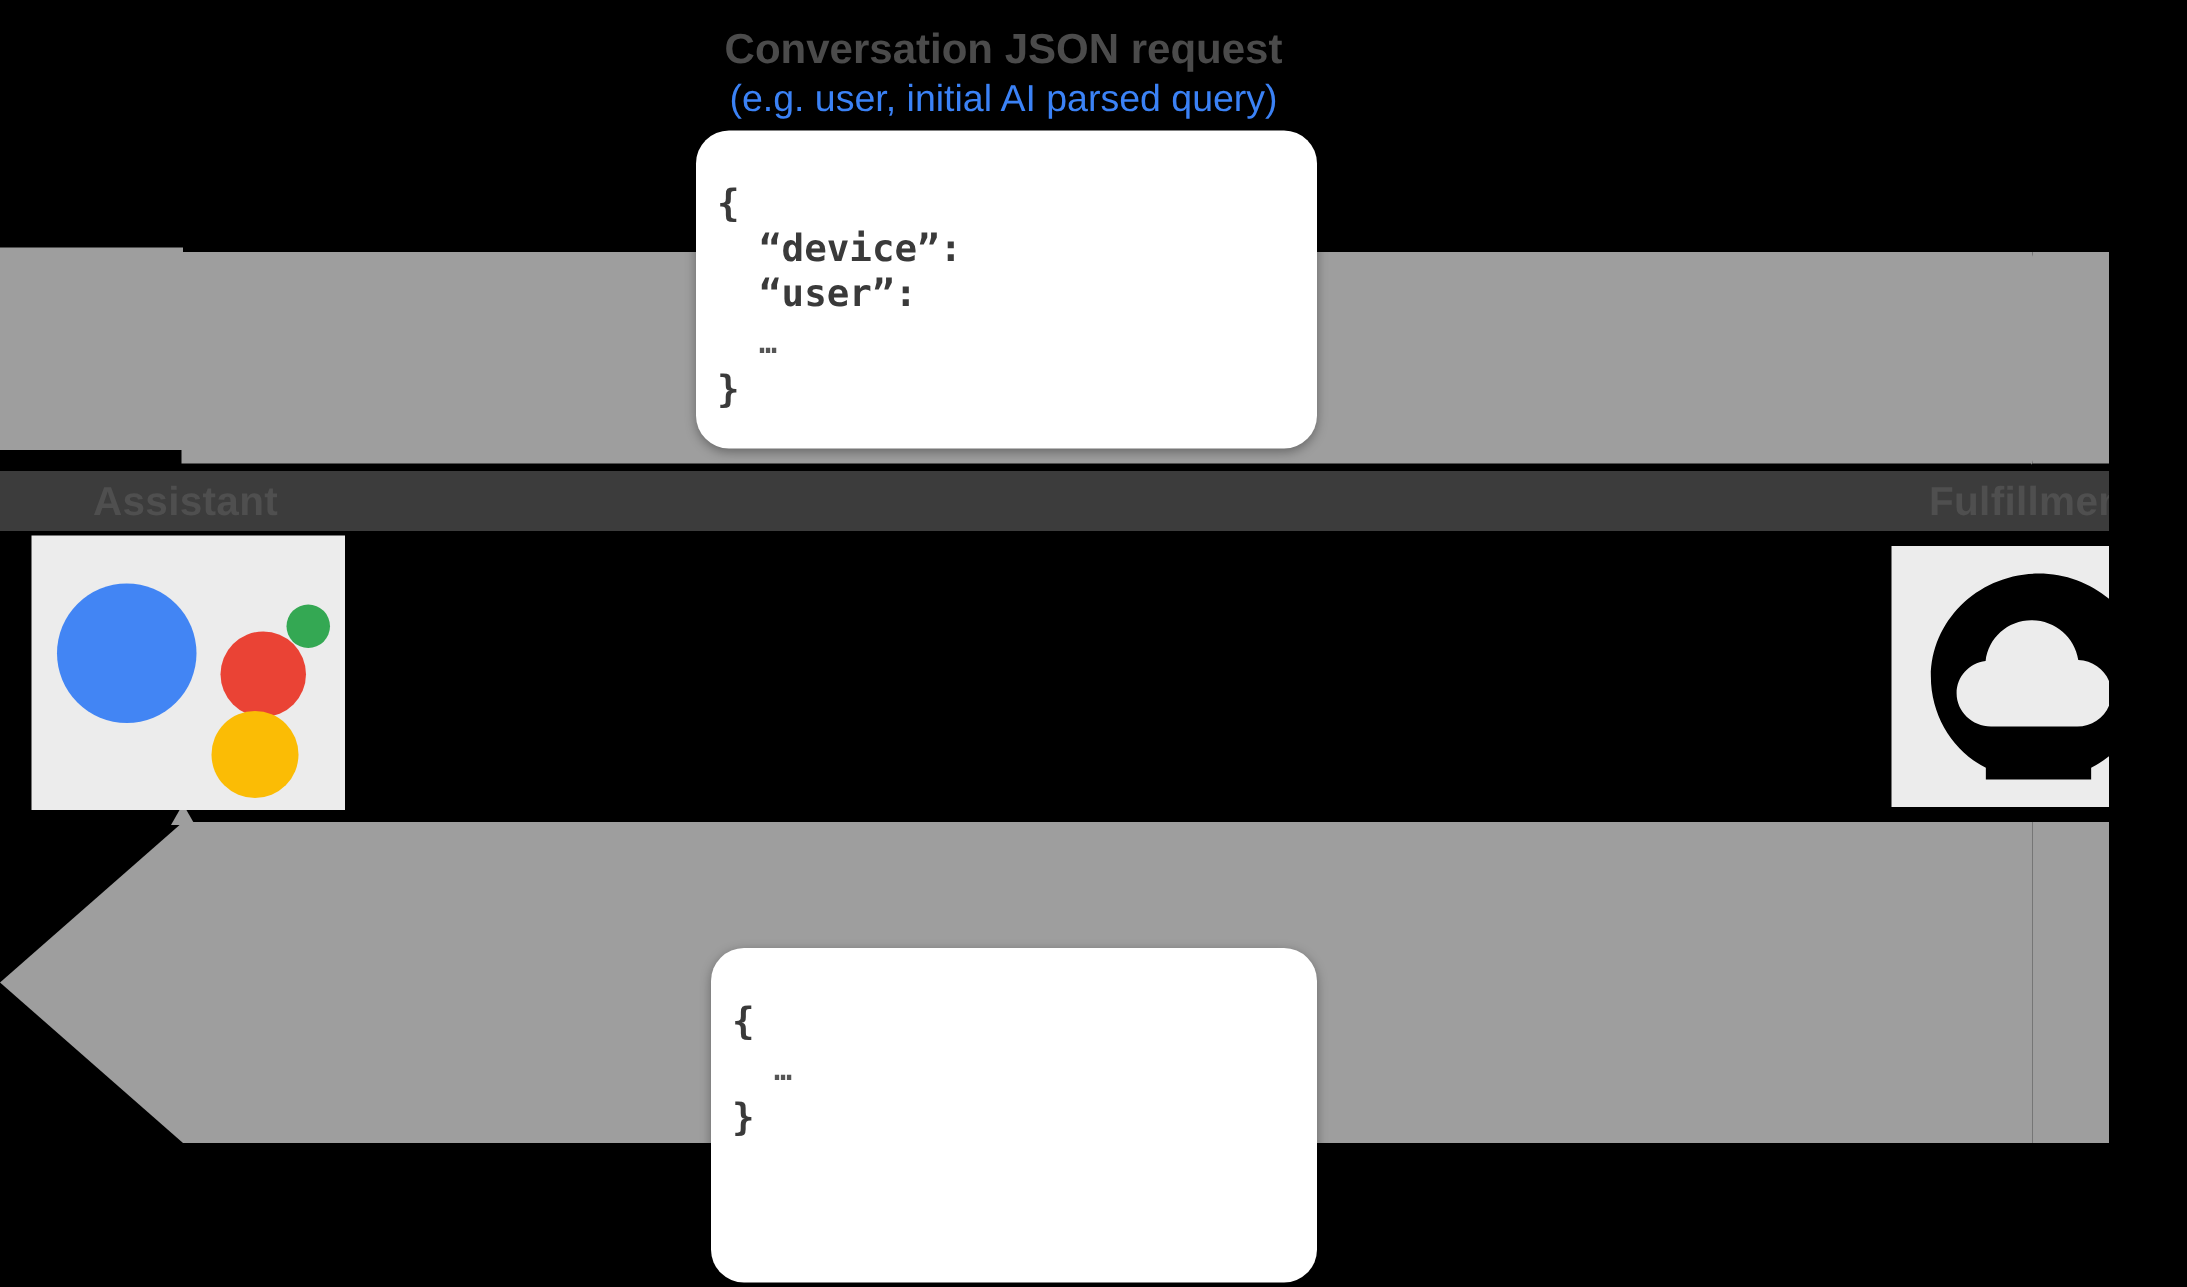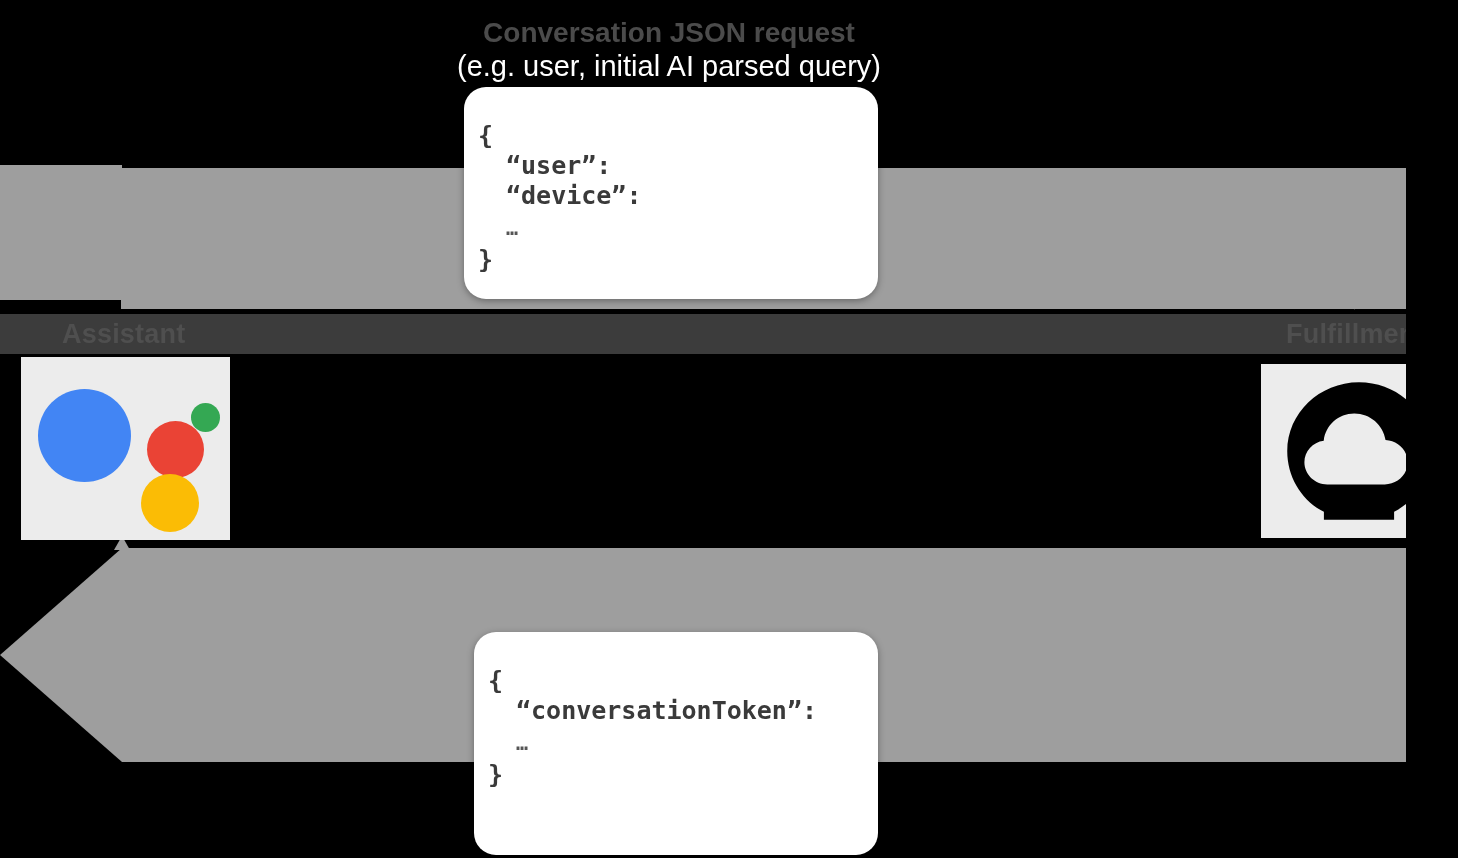--- a/index.html
+++ b/index.html
@@ -162,24 +162,24 @@
     white-space: nowrap;
   }
   .caption .caption-title {
     display: block;
     font-size: 28px;
     font-weight: 700;
     line-height: 34px;
   }
   .caption .caption-sub {
     display: block;
-    font-size: 29px;
+    font-size: 25px;
     font-weight: 400;
     line-height: 32px;
-    color: #ffffff;
+    color: #3b82f6;
   }
   #request-caption  { left: 429px; top: 16px;  width: 480px; }
   #response-caption { left: 430px; top: 552px; width: 500px; }
 
   
   .json-card {
     position: absolute;
     background: #ffffff;
     border-radius: 22px;
     box-shadow: 0 2px 7px rgba(0,0,0,0.35);
@@ -251,26 +251,25 @@
   </div>
 
   <div class="caption" id="request-caption">
     <span class="caption-title">Conversation JSON request</span>
     <span class="caption-sub">(e.g. user, initial AI parsed query)</span>
   </div>
 
 
   <div class="json-card" id="request-json">
       <span class="json-line">{</span>
+      <span class="json-line indent">“device”:</span>
       <span class="json-line indent">“user”:</span>
-      <span class="json-line indent">“device”:</span>
       <span class="json-line indent ellipsis">…</span>
       <span class="json-line">}</span>
     </div>
 
   <div class="json-card" id="response-json">
       <span class="json-line">{</span>
-      <span class="json-line indent">“conversationToken”:</span>
       <span class="json-line indent ellipsis">…</span>
       <span class="json-line">}</span>
     </div>
 
 </div>
 
 </body></html>

